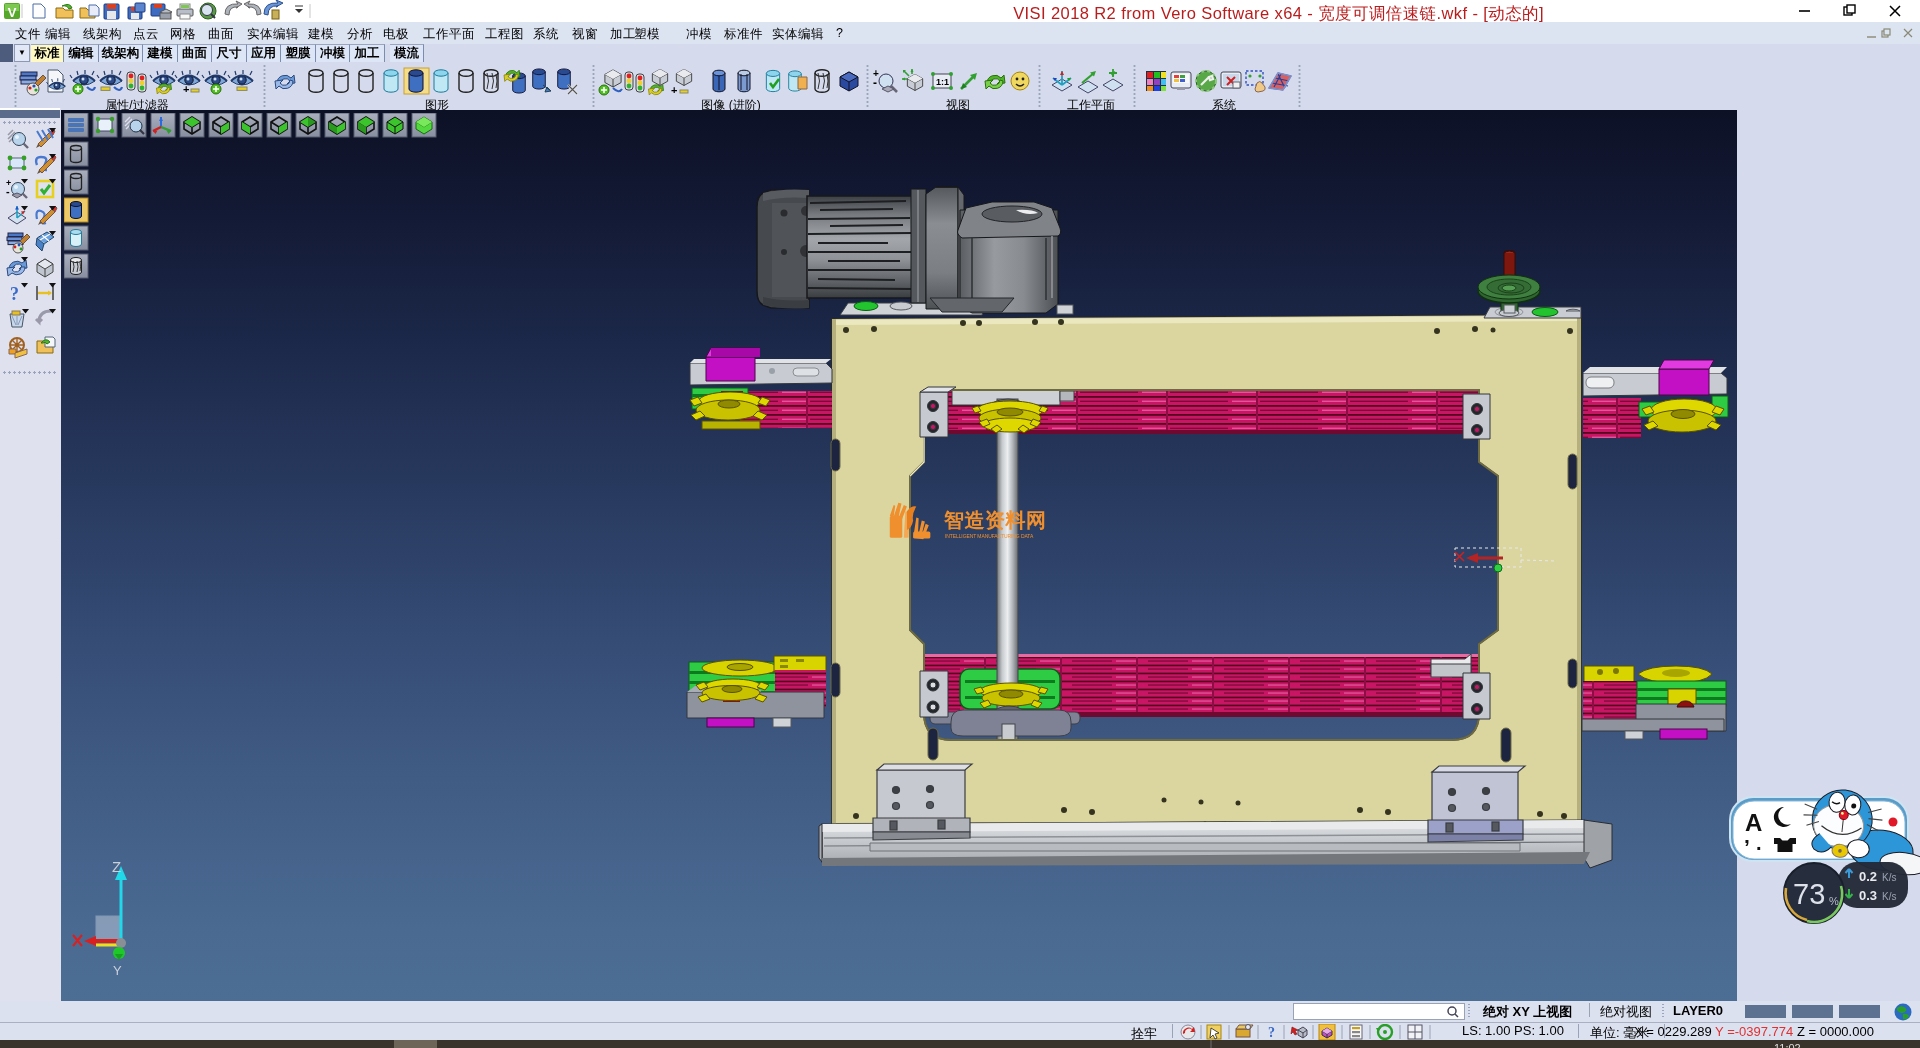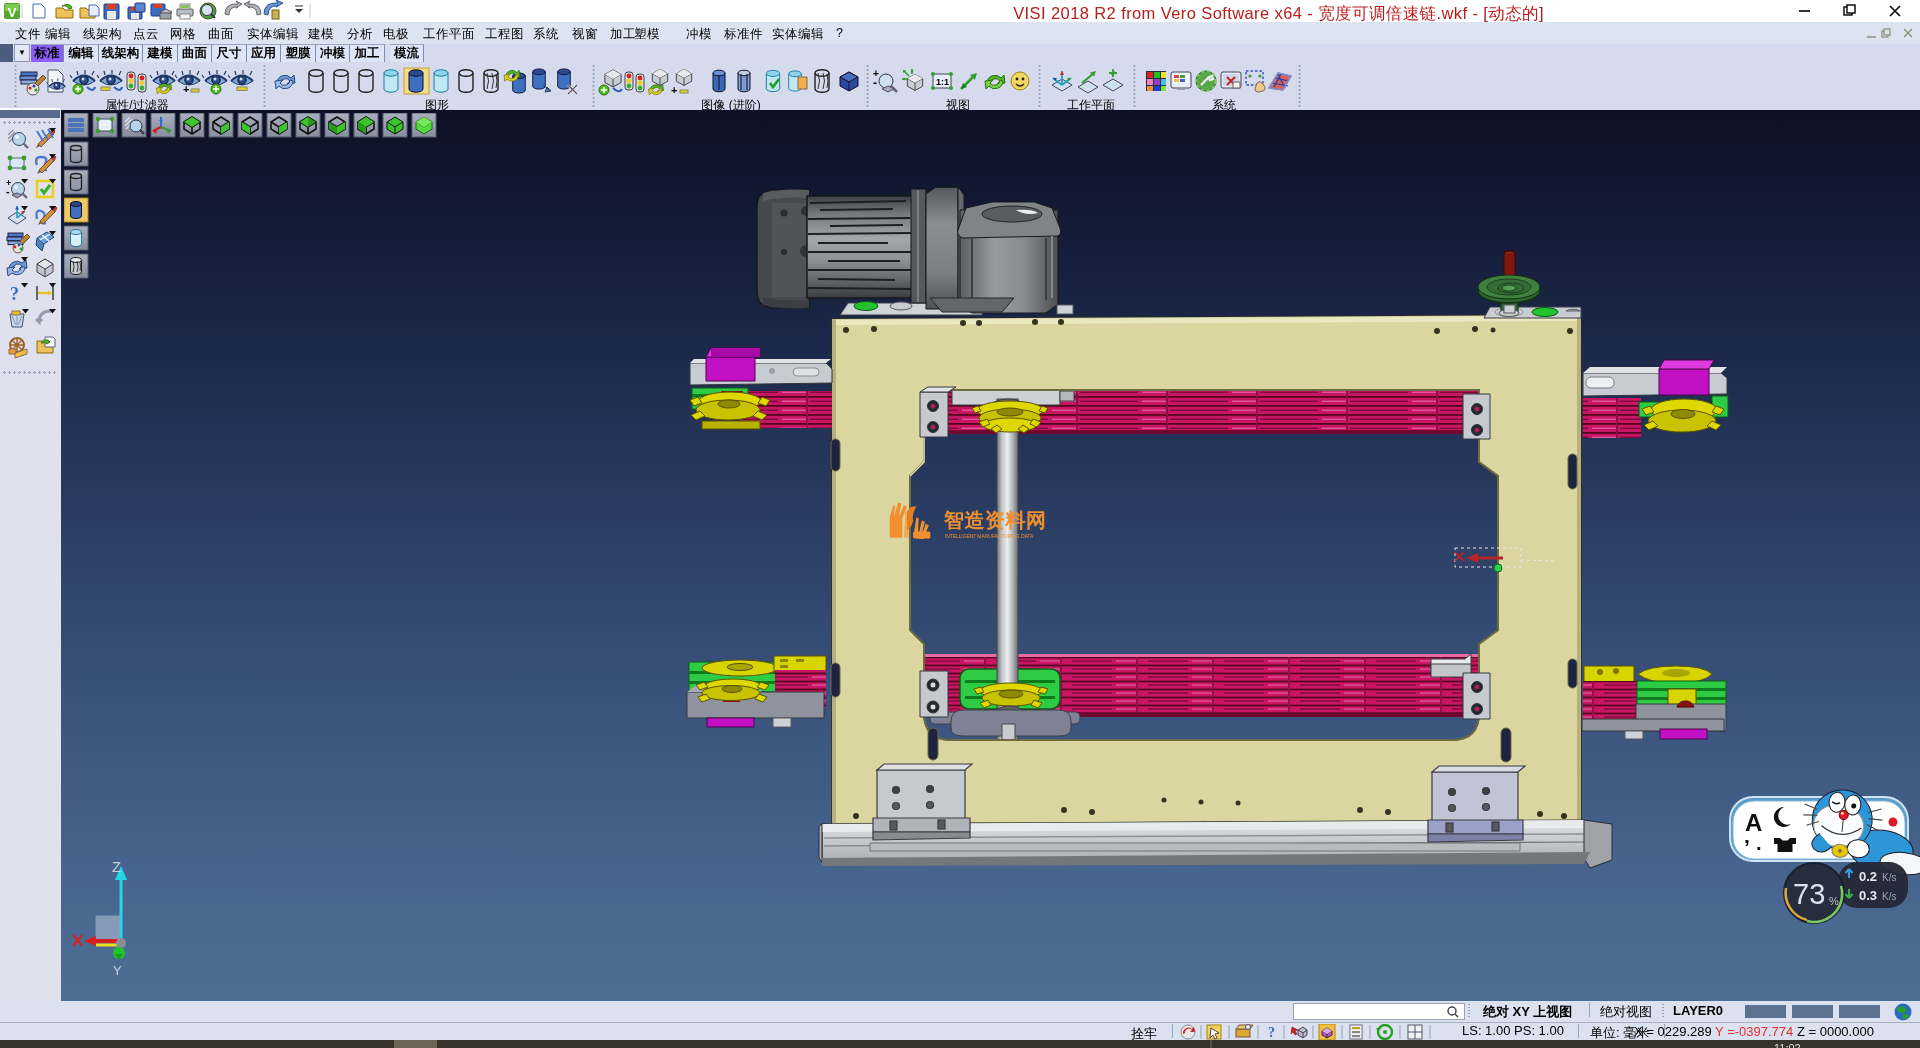--- a/index.html
+++ b/index.html
@@ -16,21 +16,21 @@
 #tabrow { left:0; top:44px; width:1920px; height:18px; background:#d5dbec; }
 .tab { position:absolute; top:0; height:18px; border-right:1px solid #7c8cac; border-top:1px solid #9aa6c0; background:#dde6f6; font-size:12.5px; font-weight:bold; color:#000; text-align:center; line-height:17px; }
 
 #toolbar { left:0; top:62px; width:1920px; height:48px; background:#d5dbec; }
 .glabel { position:absolute; top:35px; font-size:12px; color:#000; text-align:center; }
 .vsep { position:absolute; top:2px; height:44px; width:3px; background-image:radial-gradient(circle, #9aa4bc 1px, transparent 1.2px); background-size:3px 4px; }
 
 #leftdock { left:0; top:108px; width:61px; height:893px; background:#dfe2ee; }
 .grip { position:absolute; left:2px; width:56px; height:5px; background-image:radial-gradient(circle, #9aa4bc 1px, transparent 1.2px); background-size:5px 5px; }
 
-#viewport { left:61px; top:110px; width:1859px; height:891px; background:linear-gradient(180deg,#0d1126 0%,#131a35 12%,#1d2a4c 28%,#2a3c62 45%,#374f78 62%,#425e87 78%,#4a6a92 92%,#4c6d94 100%); }
+#viewport { left:61px; top:110px; width:1676px; height:891px; background:linear-gradient(180deg,#0d1126 0%,#131a35 12%,#1d2a4c 28%,#2a3c62 45%,#374f78 62%,#425e87 78%,#4a6a92 92%,#4c6d94 100%); }
 
 #status1 { left:0; top:1001px; width:1920px; height:21px; background:#dce1ef; font-size:13px; color:#000; }
 #status2 { left:0; top:1022px; width:1920px; height:18px; background:#dce1ef; border-top:1px solid #aab0c2; font-size:13px; color:#000; }
 #taskbar { left:0; top:1040px; width:1920px; height:8px; background:#3a332b; }
 .st { position:absolute; top:2px; }
 .sep { position:absolute; top:2px; width:1px; height:14px; background:#9aa2b5; }
 </style>
 </head>
 <body>
 <div id="root">
@@ -111,21 +111,21 @@
     <svg class="abs" style="left:1860px;top:6px" width="60" height="12">
       <line x1="7" y1="9" x2="16" y2="9" stroke="#8a8a74" stroke-width="1.4"></line>
       <rect x="22" y="3" width="6" height="6" fill="none" stroke="#8a8a74" stroke-width="1.2"></rect>
       <rect x="24" y="1" width="6" height="6" fill="#dce3f1" stroke="#8a8a74" stroke-width="1.2"></rect>
       <path d="M44 1 l8 8 M52 1 l-8 8" stroke="#8a8a74" stroke-width="1.2"></path>
     </svg>
   </div>
   <div class="abs" id="tabrow">
     <div class="abs" style="left:0;top:0;width:13px;height:18px;background:#4d5c7c"></div>
     <div class="abs" style="left:14px;top:0;width:16px;height:18px;background:#e2e8f6;border:1px solid #8c98b4;font-size:8px;text-align:center;line-height:16px">▼</div>
-    <div class="tab" style="left:31px;width:33px;background:#8b5cf6;font-weight:bold">标准</div>
+    <div class="tab" style="left:31px;width:33px;background:#fef9c3;font-weight:bold">标准</div>
     <div class="tab" style="left:64px;width:35px">编辑</div>
     <div class="tab" style="left:99px;width:44px">线架构</div>
     <div class="tab" style="left:143px;width:35px">建模</div>
     <div class="tab" style="left:178px;width:34px">曲面</div>
     <div class="tab" style="left:212px;width:35px">尺寸</div>
     <div class="tab" style="left:247px;width:34px">应用</div>
     <div class="tab" style="left:281px;width:35px">塑膜</div>
     <div class="tab" style="left:316px;width:34px">冲模</div>
     <div class="tab" style="left:350px;width:35px">加工</div>
     <div class="tab" style="left:390px;width:34px">模流</div>

